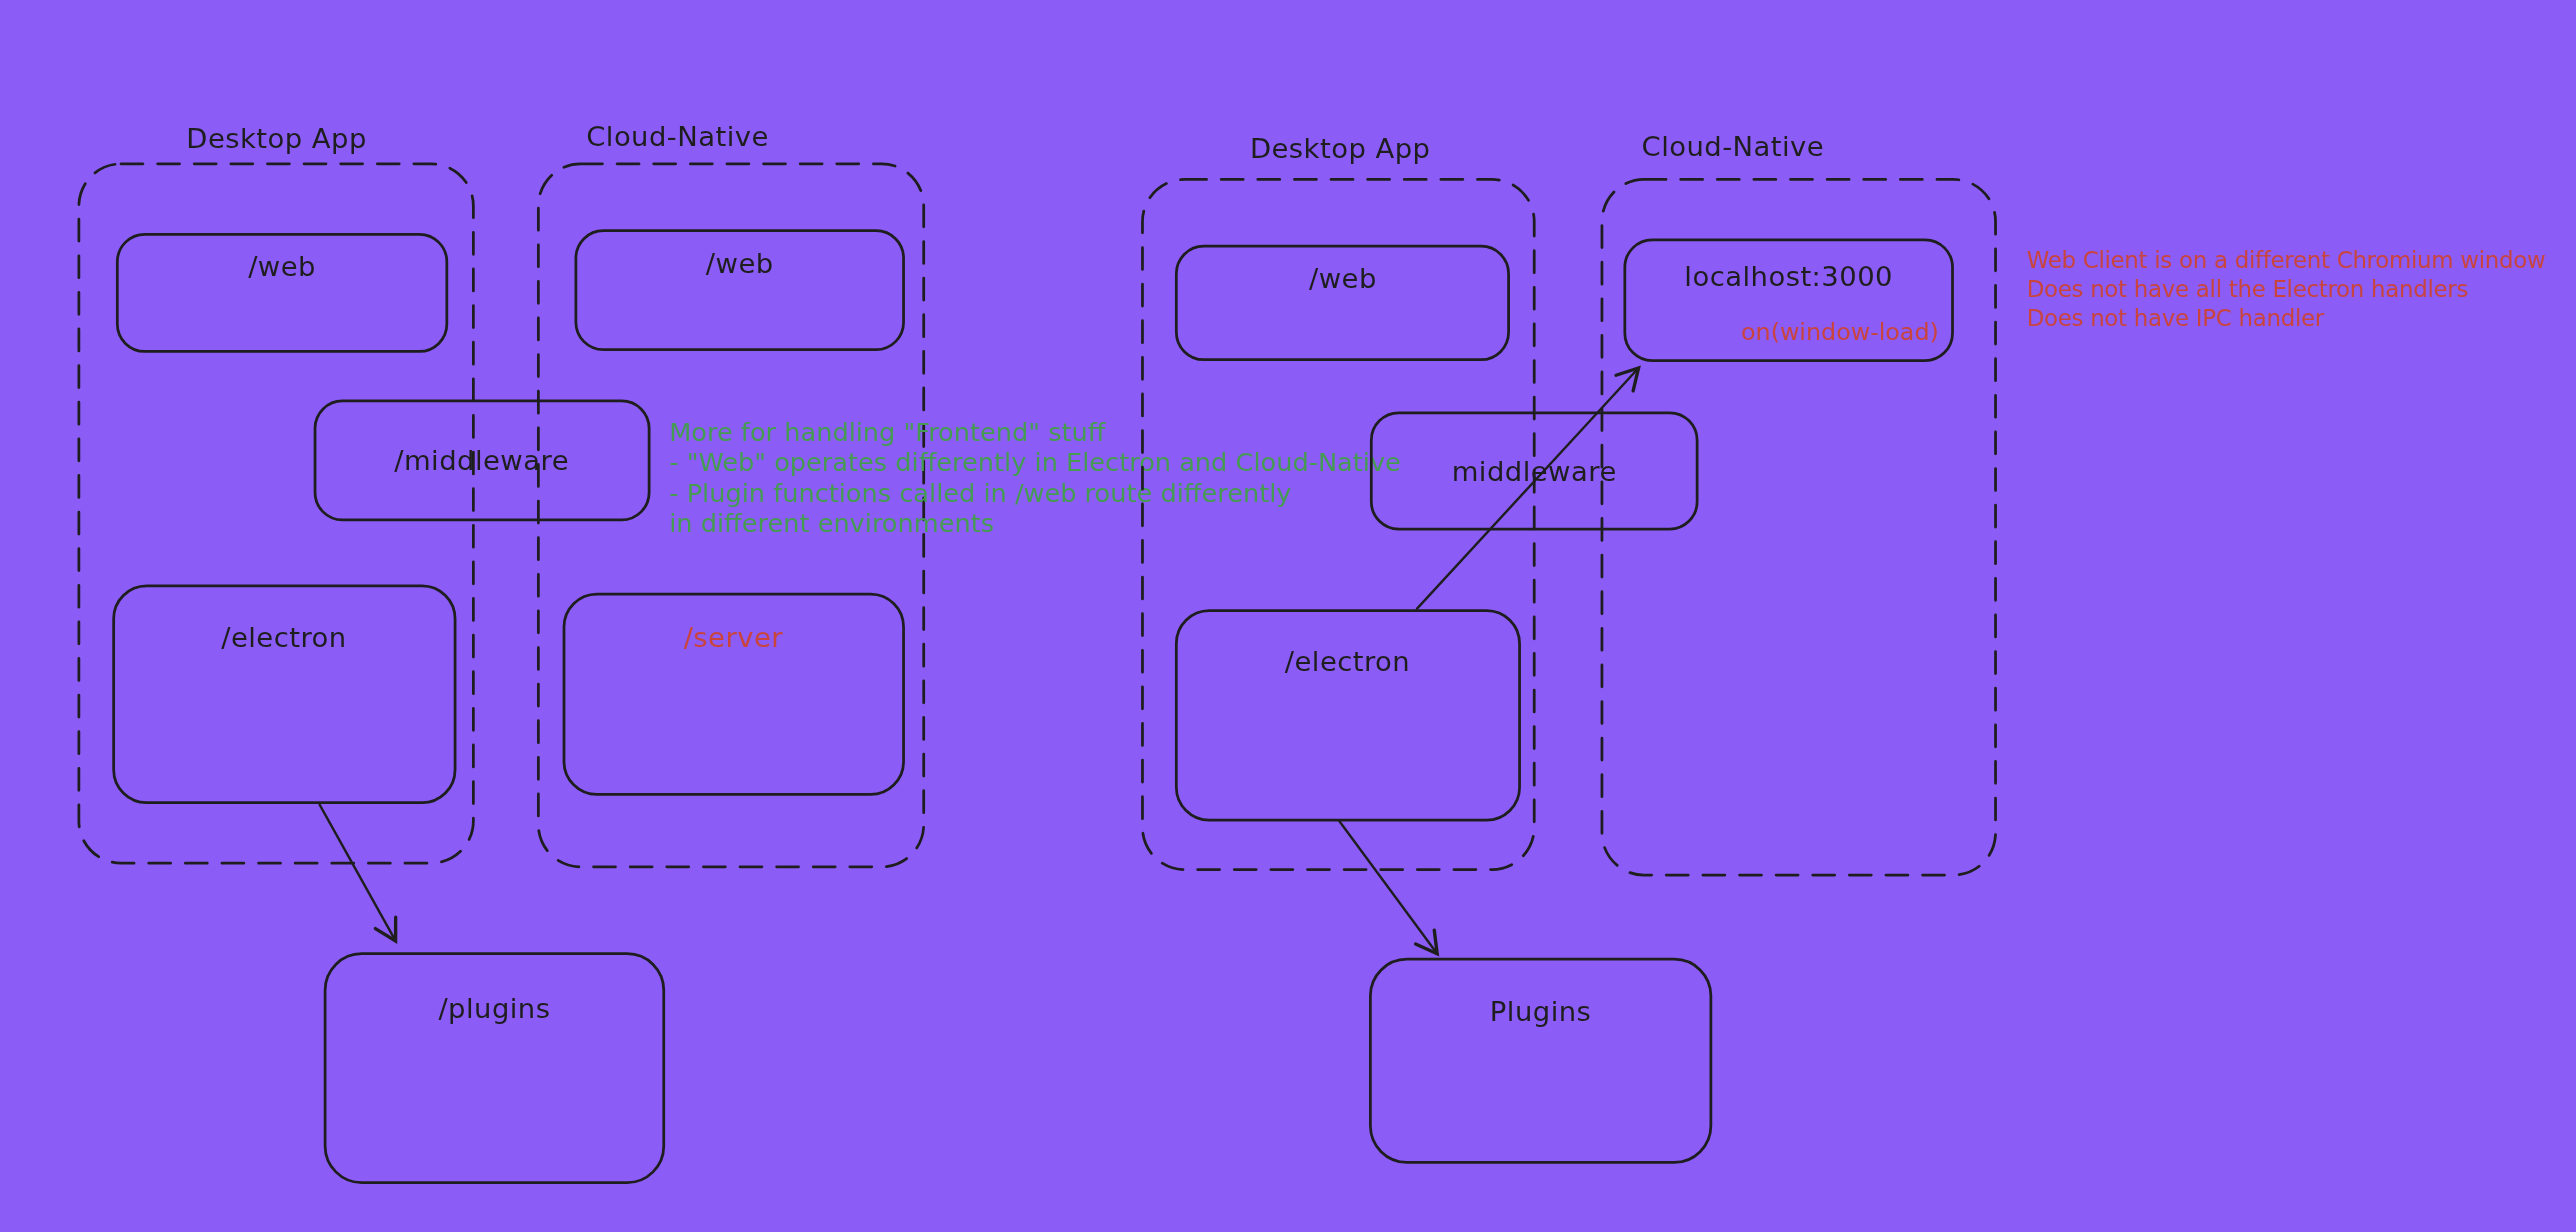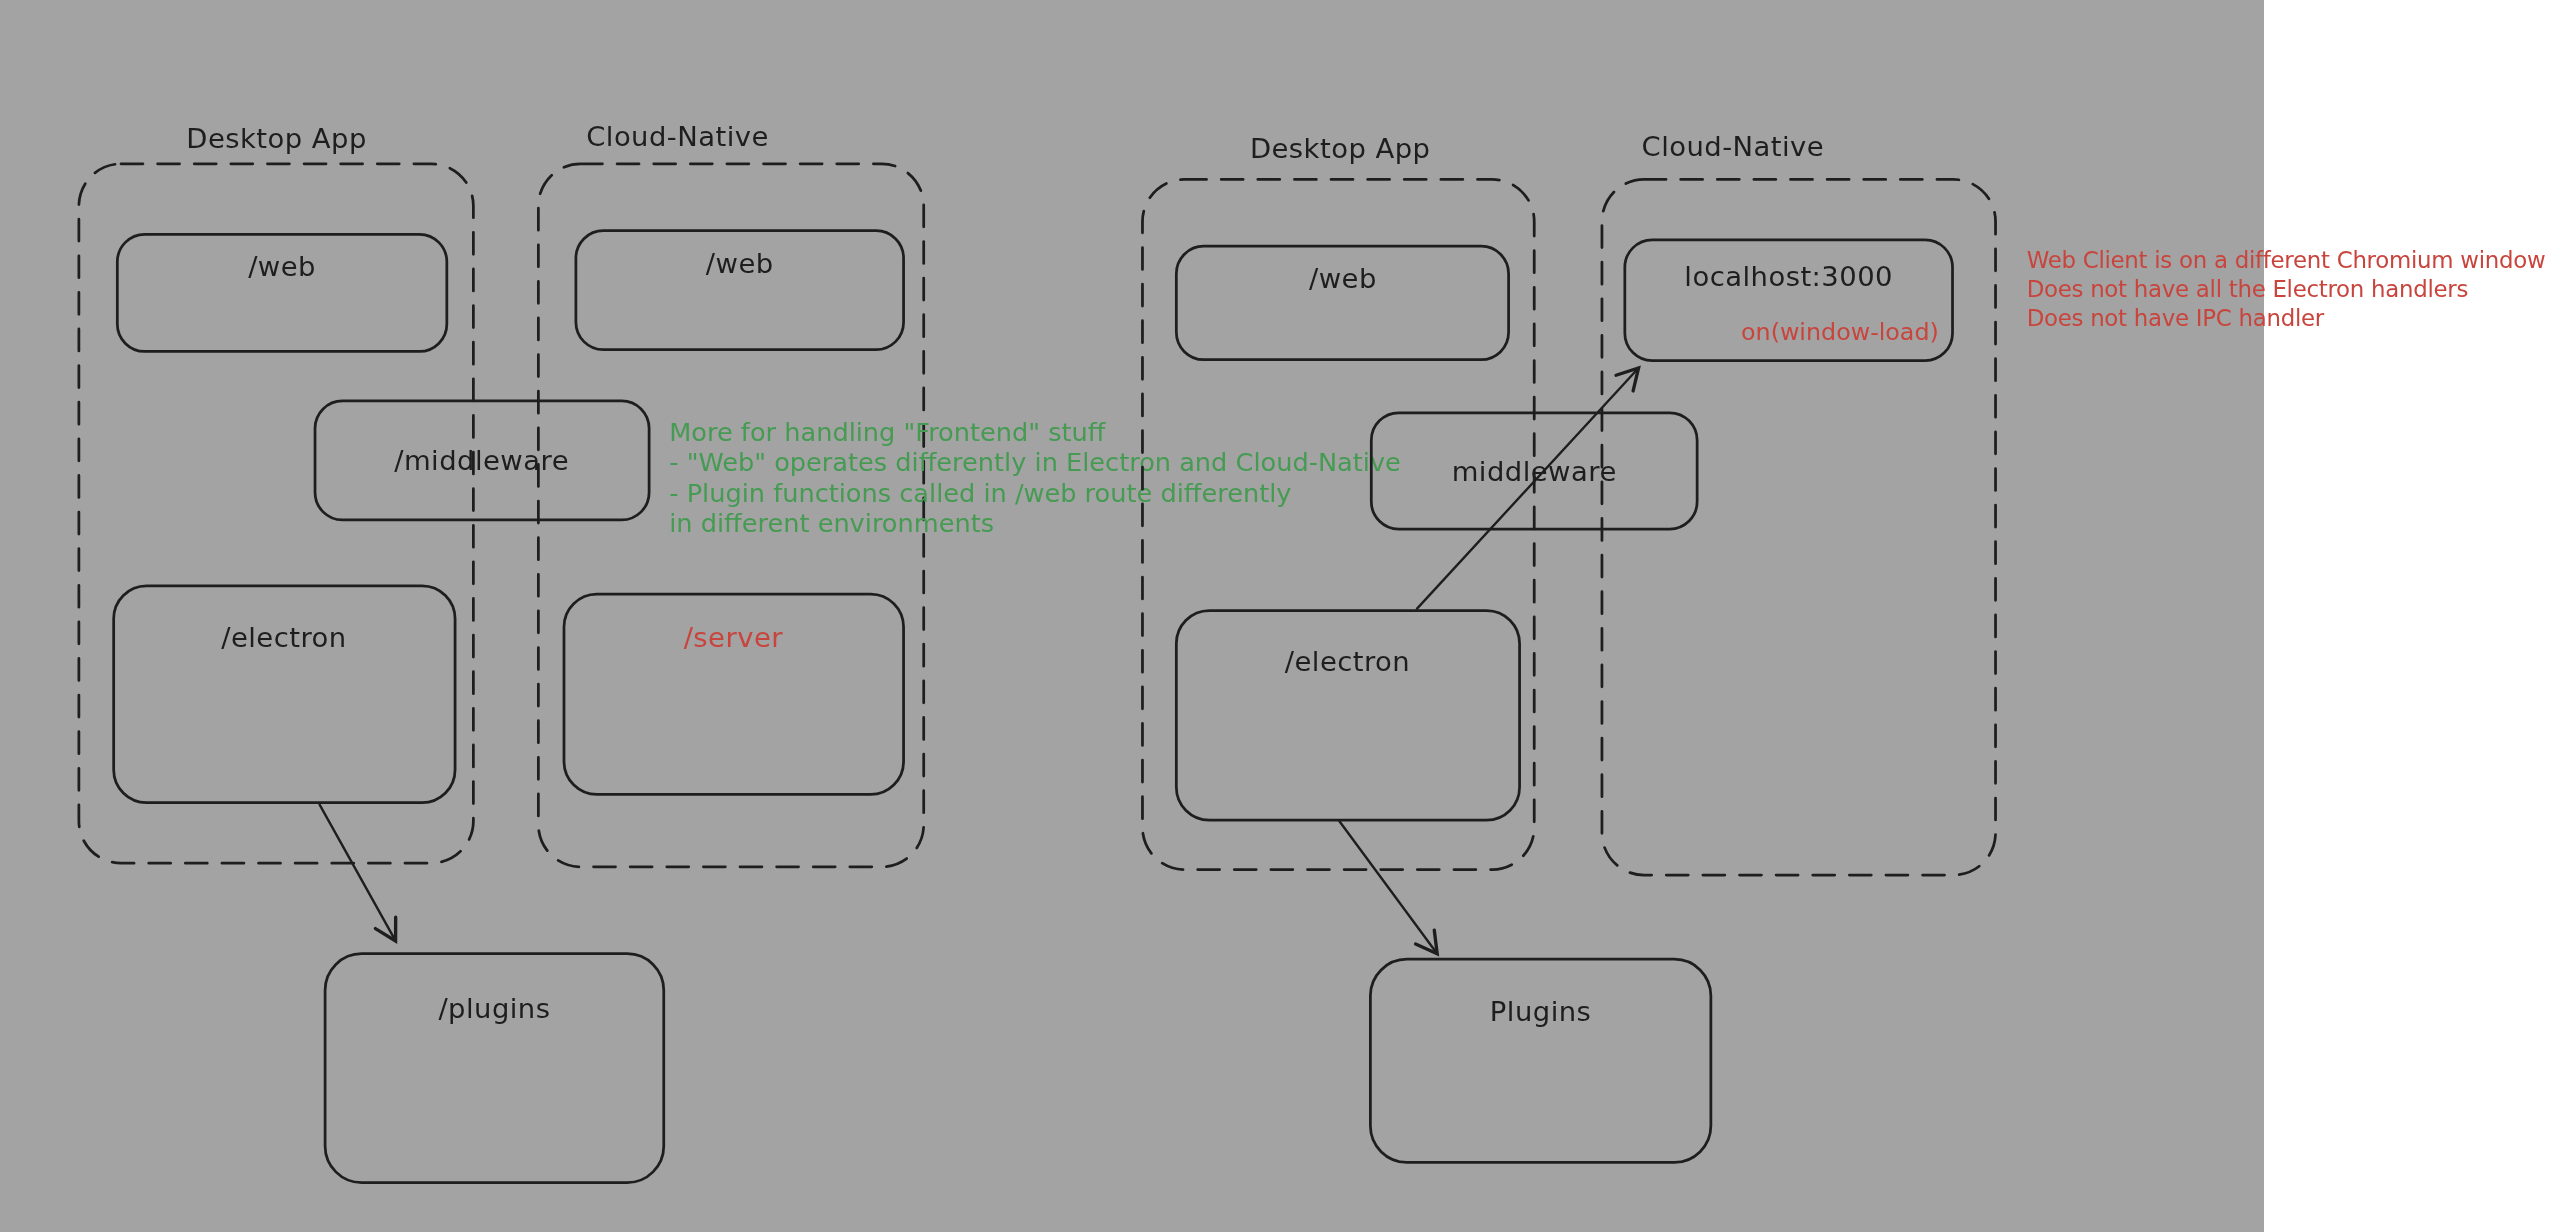--- a/index.html
+++ b/index.html
@@ -6,23 +6,23 @@
     margin: 0;
     padding: 0;
     background: #ffffff;
     width: 2576px;
     height: 1232px;
     overflow: hidden;
     font-family: "DejaVu Sans", "Liberation Sans", sans-serif;
   }
   #canvas-wrap {
     position: relative;
-    width: 2264px;
+    width: 2576px;
     height: 1232px;
-    background: #a3a3a3;
+    background: #8b5cf6;
   }
   svg { display: block; }
   .container-rect {
     fill: none;
     stroke: #1e1e1e;
     stroke-width: 3;
     stroke-dasharray: 24 16;
     stroke-linecap: round;
   }
   .node-rect {

